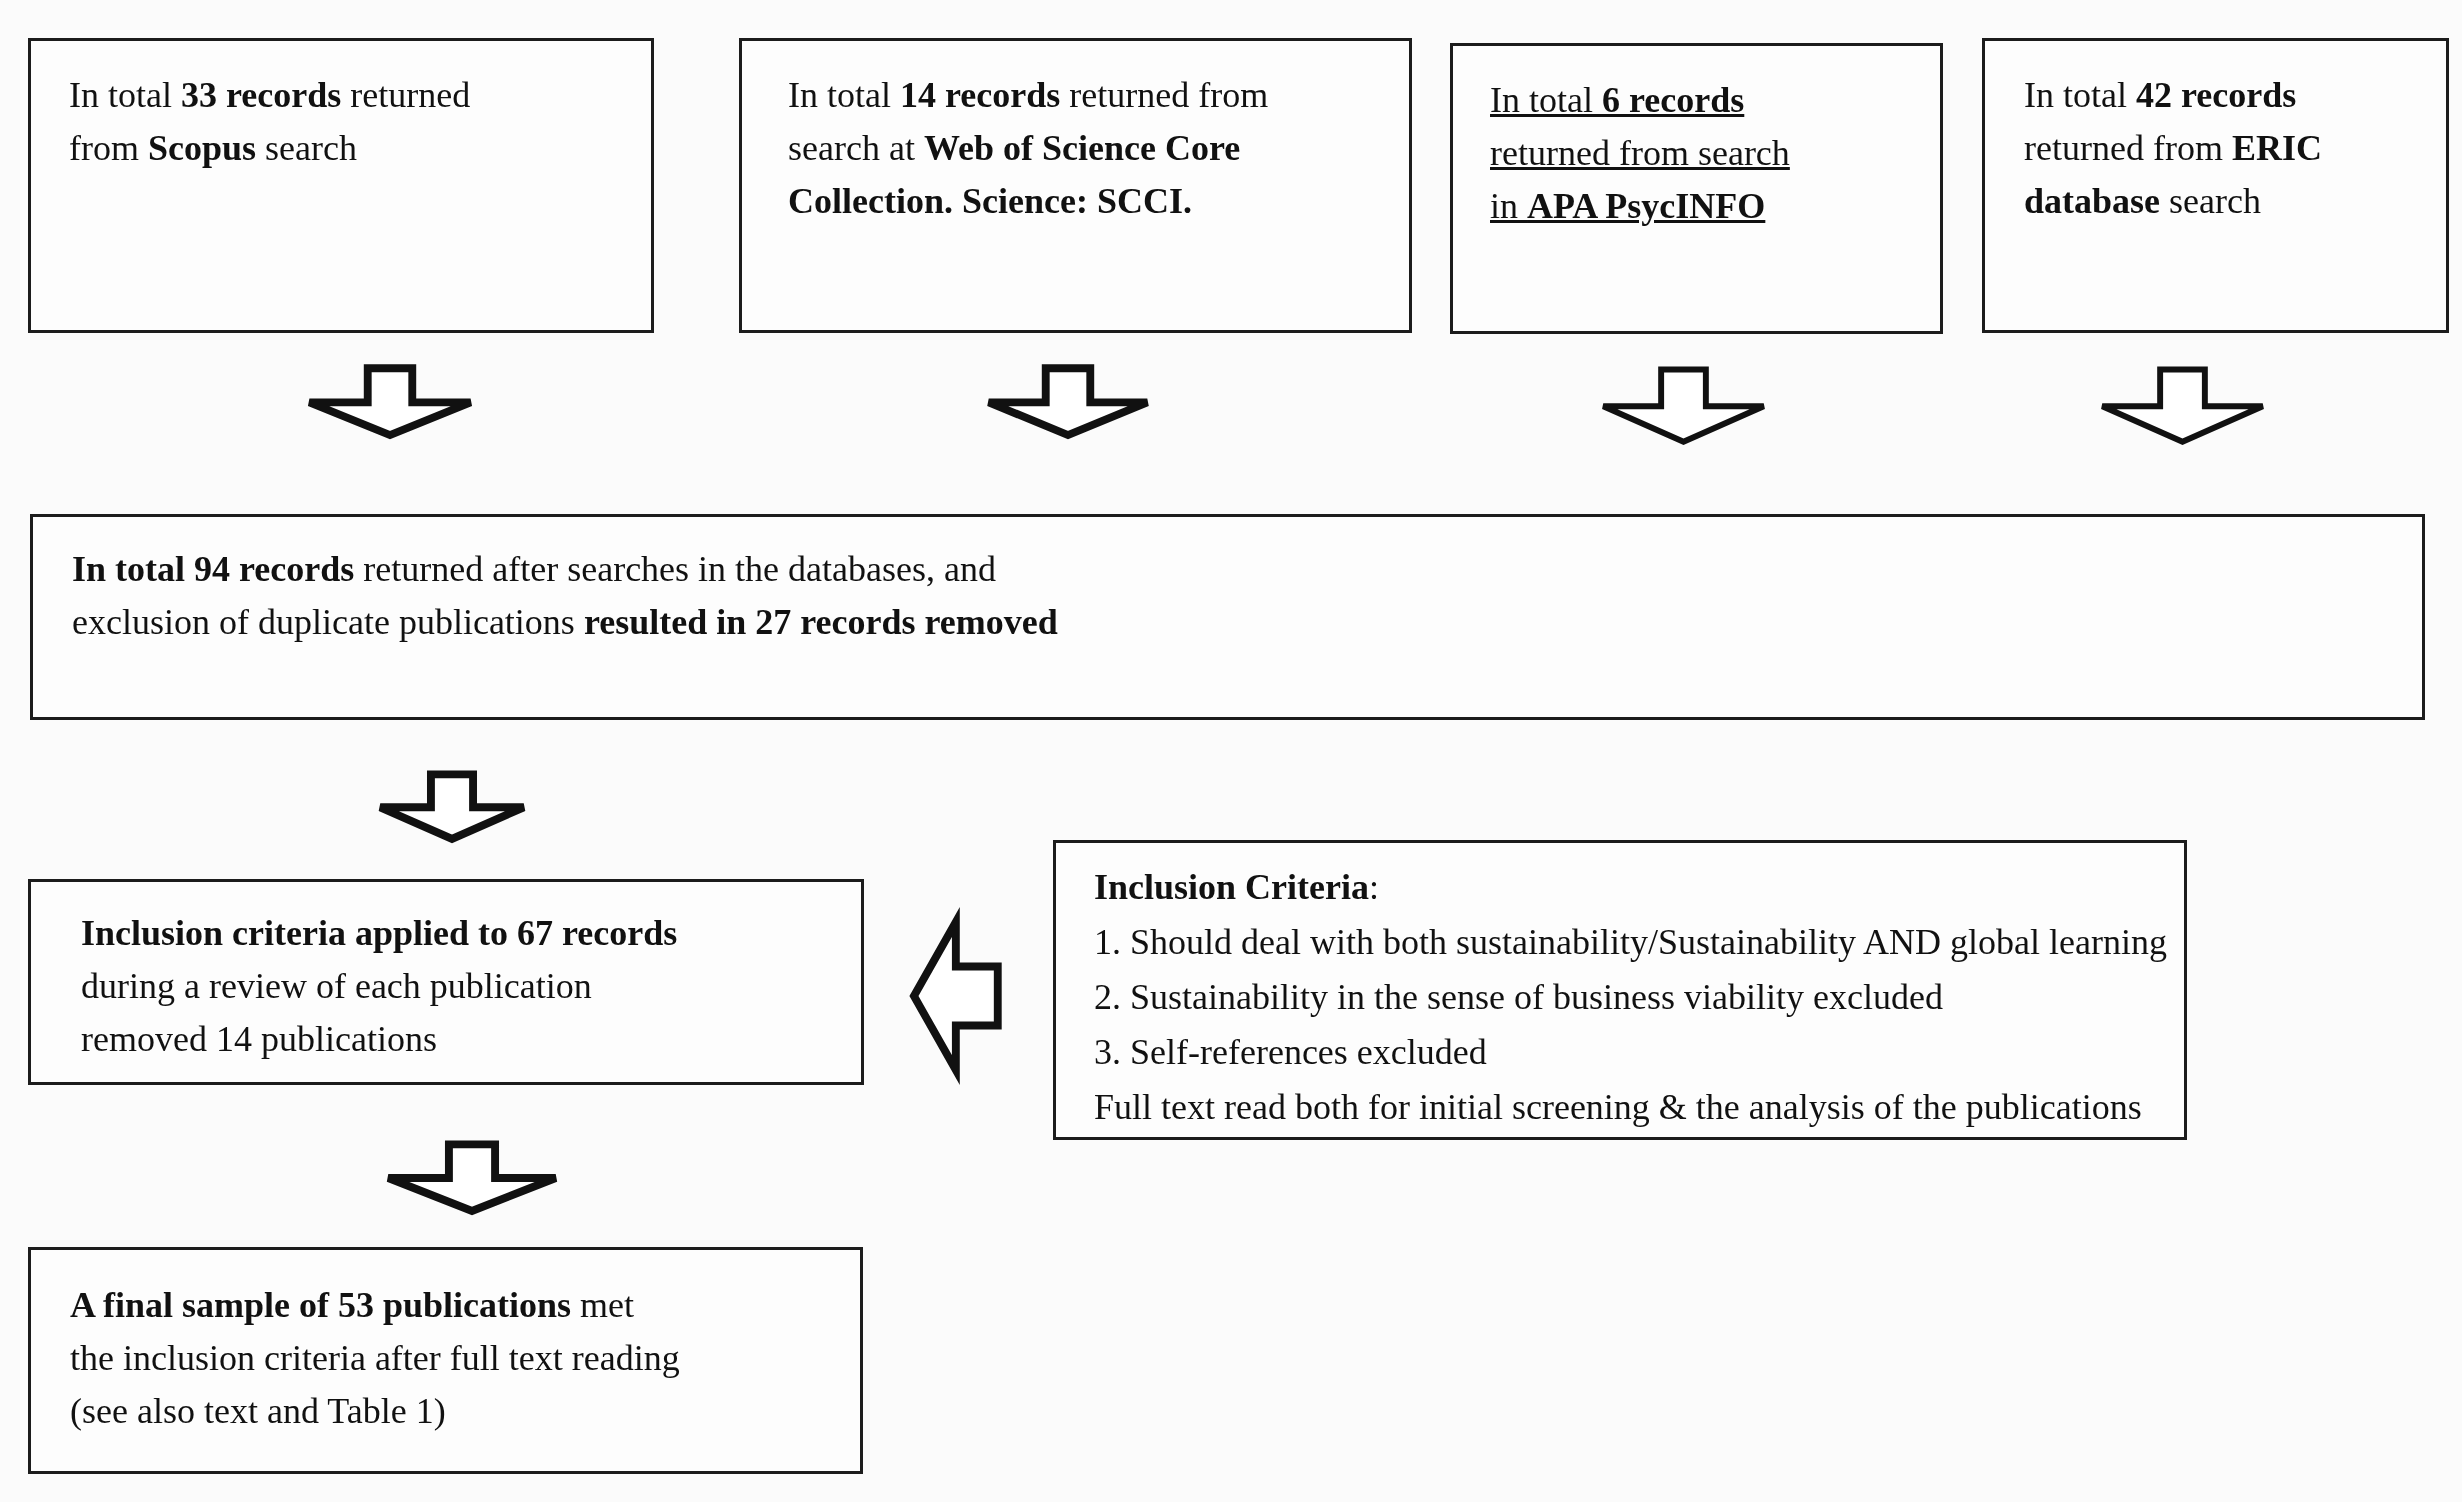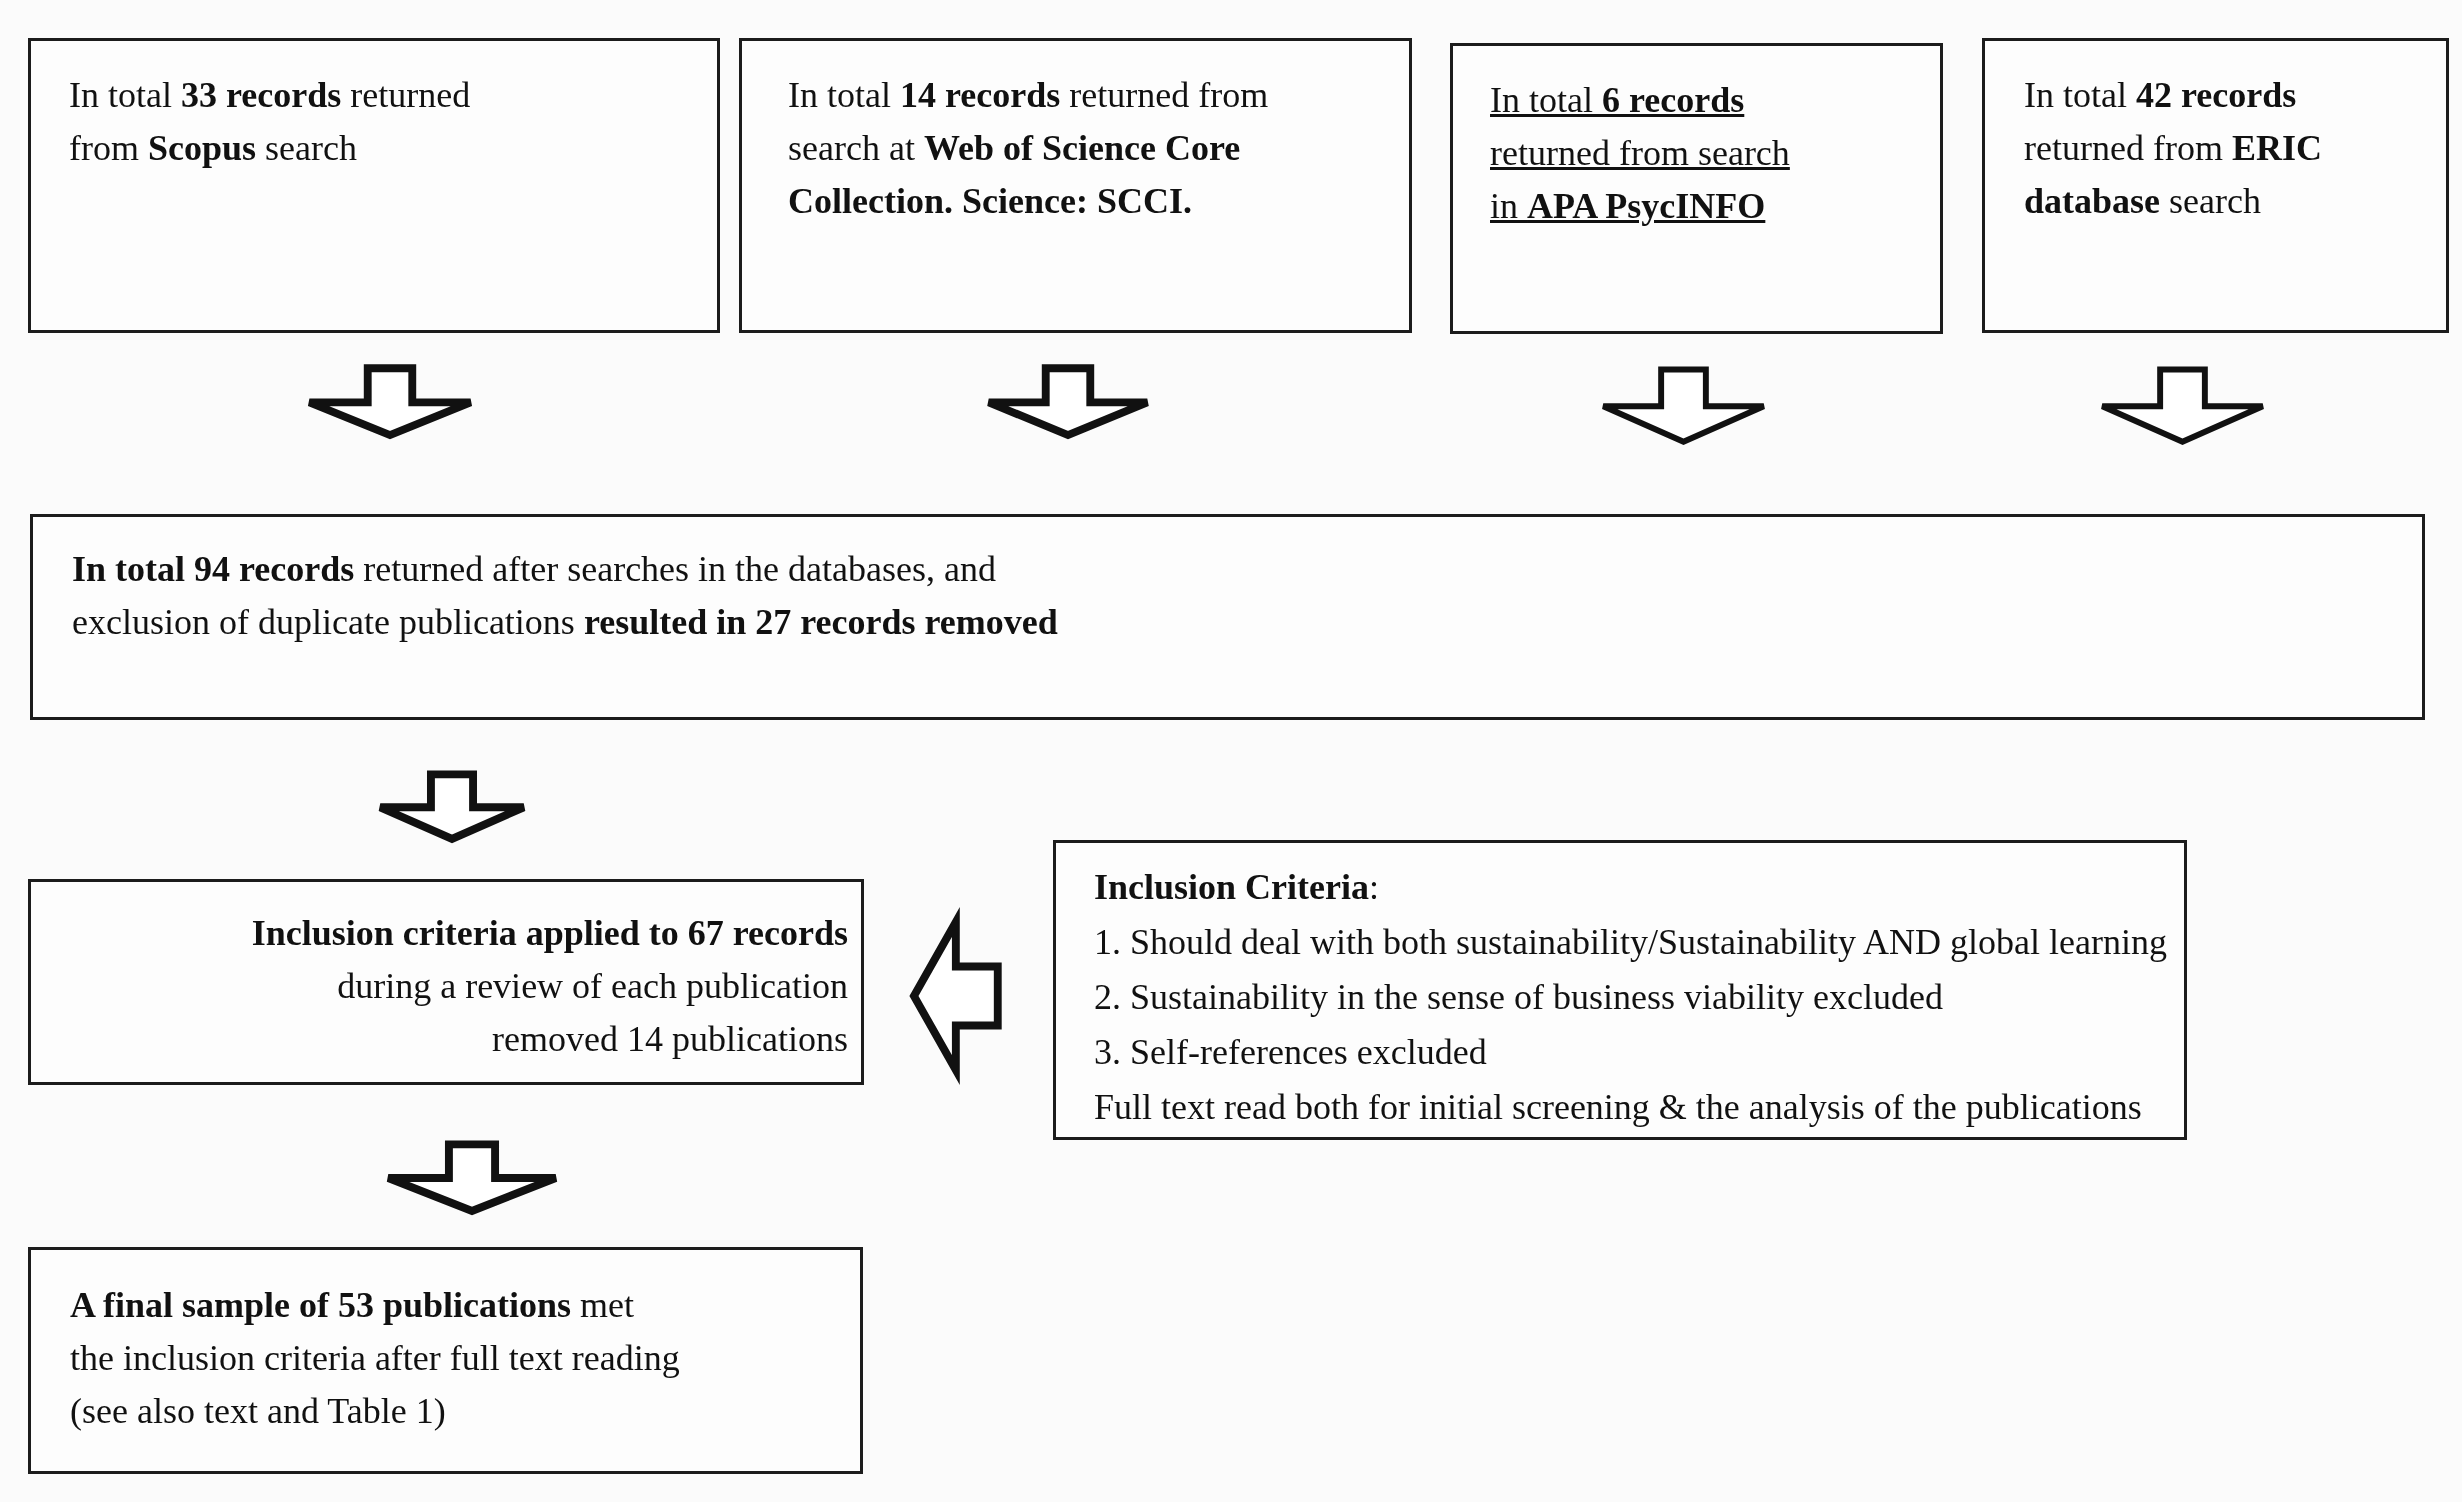--- a/index.html
+++ b/index.html
@@ -26,30 +26,30 @@
     font-size:36px;
     line-height:53px;
   }
   .box .line{white-space:nowrap;}
   .box .line span.b{font-weight:bold;}
   .arrow{position:absolute;}
   .arrow svg{display:block;overflow:visible;}
   .arrow polygon{fill:var(--arrow-fill);stroke:var(--arrow-stroke);stroke-linejoin:miter;}
 
   
-  #box-scopus {left:28px;  top:38px; width:692px; height:295px; padding:28px 20px 8px 38px;}
+  #box-scopus {left:28px;  top:38px; width:626px; height:295px; padding:28px 20px 8px 38px;}
   #box-wos    {left:739px;top:38px; width:673px; height:295px; padding:28px 13px 0 46px;}
   #box-apa    {left:1450px;top:43px; width:493px;  height:291px; padding:28px 13px 0 37px;text-decoration:underline;}
   #box-eric   {left:1982px;top:38px; width:467px;  height:295px; padding:28px 13px 0 39px;}
 
   
   #box-dedup  {left:30px;  top:514px; width:2395px; height:206px; padding:26px 20px 0 39px;}
 
   
-  #box-criteria-applied {left:28px; top:879px; width:836px; height:206px; padding:25px 13px 0 39px;text-align:right;}
+  #box-criteria-applied {left:28px; top:879px; width:836px; height:206px; padding:25px 13px 0 50px;}
 
   
   #box-criteria {left:1053px; top:840px; width:1134px; height:300px; padding:17px 13px 0 38px; line-height:55px;}
 
   
   #box-final  {left:28px; top:1247px; width:835px; height:227px; padding:29px 13px 0 39px;}
 
   
   #arrow-scopus {left:304px;  top:363px;}
   #arrow-wos    {left:983px; top:363px;}

